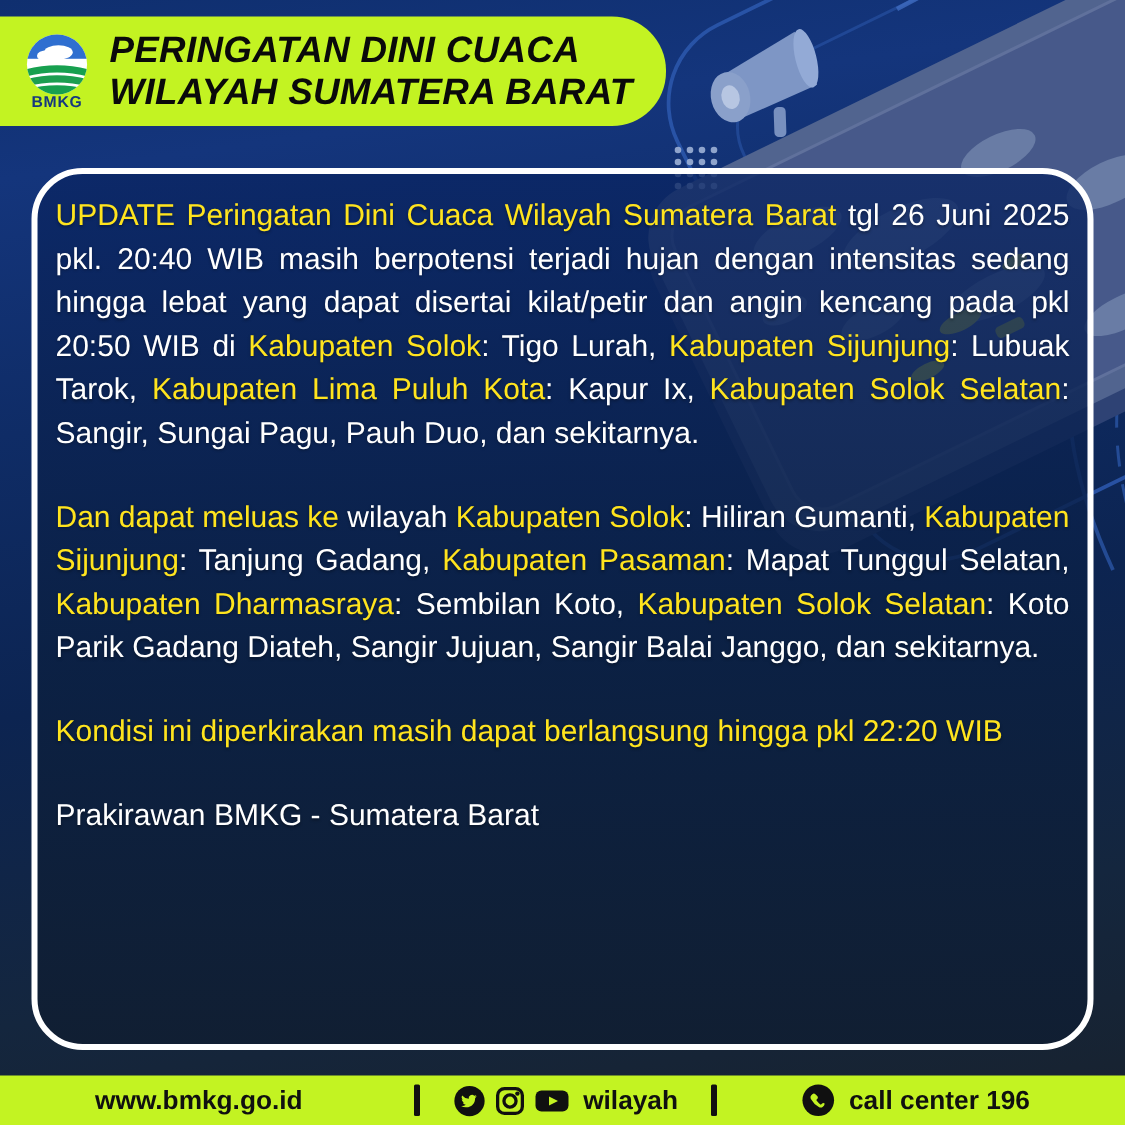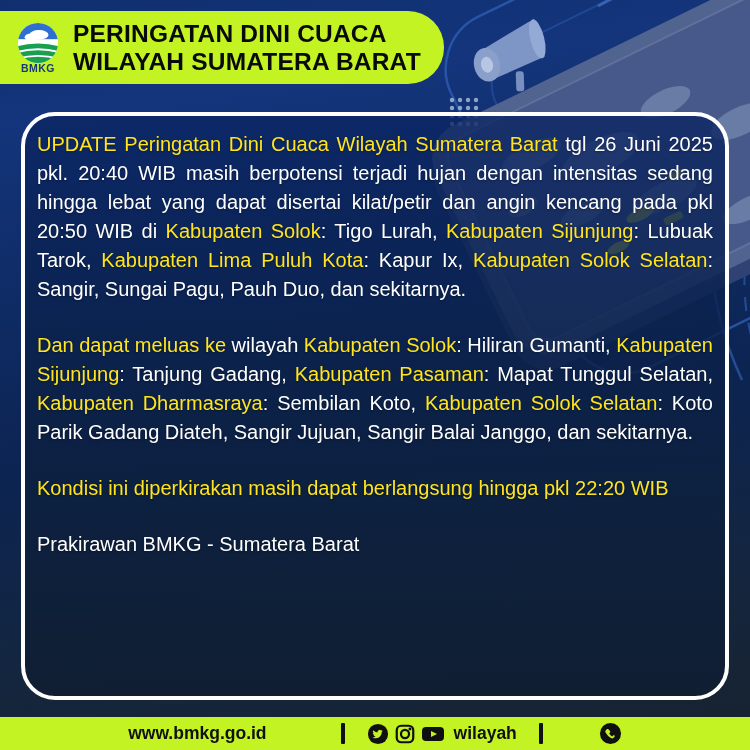--- a/index.html
+++ b/index.html
@@ -30,21 +30,21 @@
     background:var(--brand-green);
     border-radius:0 36px 36px 0;
     display:flex;align-items:center;
     padding-left:13px;
     z-index:3;
   }
   .logo-block{display:flex;flex-direction:column;align-items:center;width:50px;flex:0 0 auto;}
   .logo-text{
     font-size:10.5px;font-weight:700;color:#16387f;letter-spacing:.5px;margin-top:-2px;
   }
-  .title-block{margin-left:10px;}
+  .title-block{margin-left:10px;font-style:italic;}
   .title-line{
     font-size:24.5px;line-height:28px;font-weight:700;color:var(--title-black);
     white-space:nowrap;letter-spacing:.2px;
   }
   
   .warning-card{
     position:absolute;left:21px;top:112px;width:708px;height:588px;
     border:4px solid #ffffff;border-radius:34px;
     background:linear-gradient(180deg,rgba(10,37,99,.78) 0%,rgba(11,32,66,.85) 55%,rgba(16,30,50,.92) 100%);
     padding:14px 12px;
@@ -205,16 +205,17 @@
         </svg>
       </span>
       <span>wilayah</span>
     </span>
     <span class="footer-sep"></span>
     <span class="footer-item callcenter-gap">
       <svg width="23" height="23" viewBox="0 0 24 24">
         <circle cx="12" cy="12" r="11" fill="#101010"></circle>
         <path d="M16.6 14.4c-.6-.6-1.5-.6-2.1 0l-.7.7c-1.3-.8-2.4-1.9-3.2-3.2l.7-.7c.6-.6.6-1.5 0-2.1L10 7.8c-.6-.6-1.5-.6-2.1 0l-.7.7c-.7.7-.8 1.8-.2 2.8a13.6 13.6 0 0 0 5.4 5.4c1 .6 2.1.5 2.8-.2l.7-.7c.6-.6.6-1.5 0-2.1l-1.3-1.3z" fill="#c3f322"></path>
       </svg>
+      <span>call center 196</span>
     </span>
   </div>
 
 </div>
 
 </body></html>

